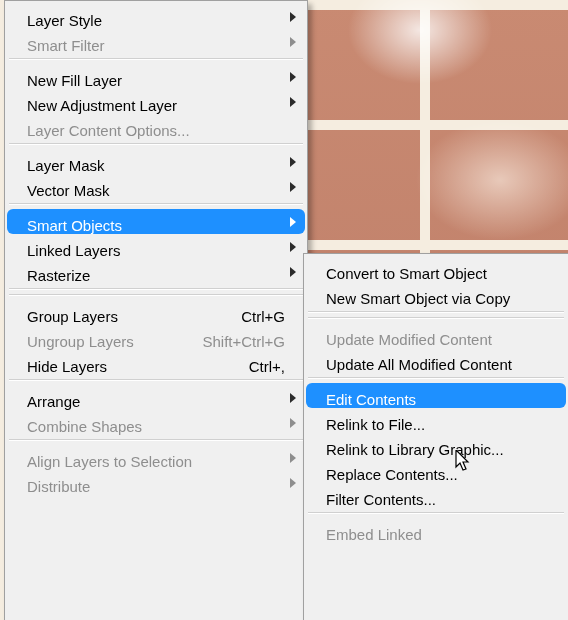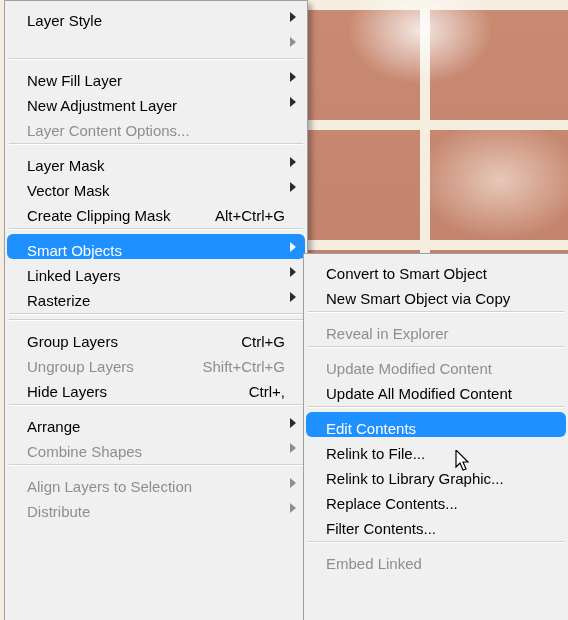--- a/index.html
+++ b/index.html
@@ -111,20 +111,21 @@
 
   <div class="item">
     <span class="label">Layer Style</span>
     <span class="arrow">
         <svg viewBox="0 0 6 10" width="6" height="10">
           <polygon points="0,0 6,5 0,10"></polygon>
         </svg>
       </span>
   </div>
   <div class="item disabled">
+    <span class="label">Smart Filter</span>
     <span class="arrow">
         <svg viewBox="0 0 6 10" width="6" height="10">
           <polygon points="0,0 6,5 0,10"></polygon>
         </svg>
       </span>
   </div>
 
   <div class="sep"></div>
 
   <div class="item">
@@ -157,24 +158,20 @@
         </svg>
       </span>
   </div>
   <div class="item">
     <span class="label">Vector Mask</span>
     <span class="arrow">
         <svg viewBox="0 0 6 10" width="6" height="10">
           <polygon points="0,0 6,5 0,10"></polygon>
         </svg>
       </span>
-  </div>
-  <div class="item">
-    <span class="label">Create Clipping Mask</span>
-    <span class="sc">Alt+Ctrl+G</span>
   </div>
 
   <div class="sep"></div>
 
   <div class="item selected">
     <span class="label">Smart Objects</span>
     <span class="arrow">
         <svg viewBox="0 0 6 10" width="6" height="10">
           <polygon points="0,0 6,5 0,10"></polygon>
         </svg>
@@ -259,23 +256,20 @@
 
   <div class="item">
     <span class="label">Convert to Smart Object</span>
   </div>
   <div class="item">
     <span class="label">New Smart Object via Copy</span>
   </div>
 
   <div class="sep"></div>
 
-  <div class="item disabled">
-    <span class="label">Reveal in Explorer</span>
-  </div>
 
   <div class="sep"></div>
 
   <div class="item disabled">
     <span class="label">Update Modified Content</span>
   </div>
   <div class="item">
     <span class="label">Update All Modified Content</span>
   </div>
 

